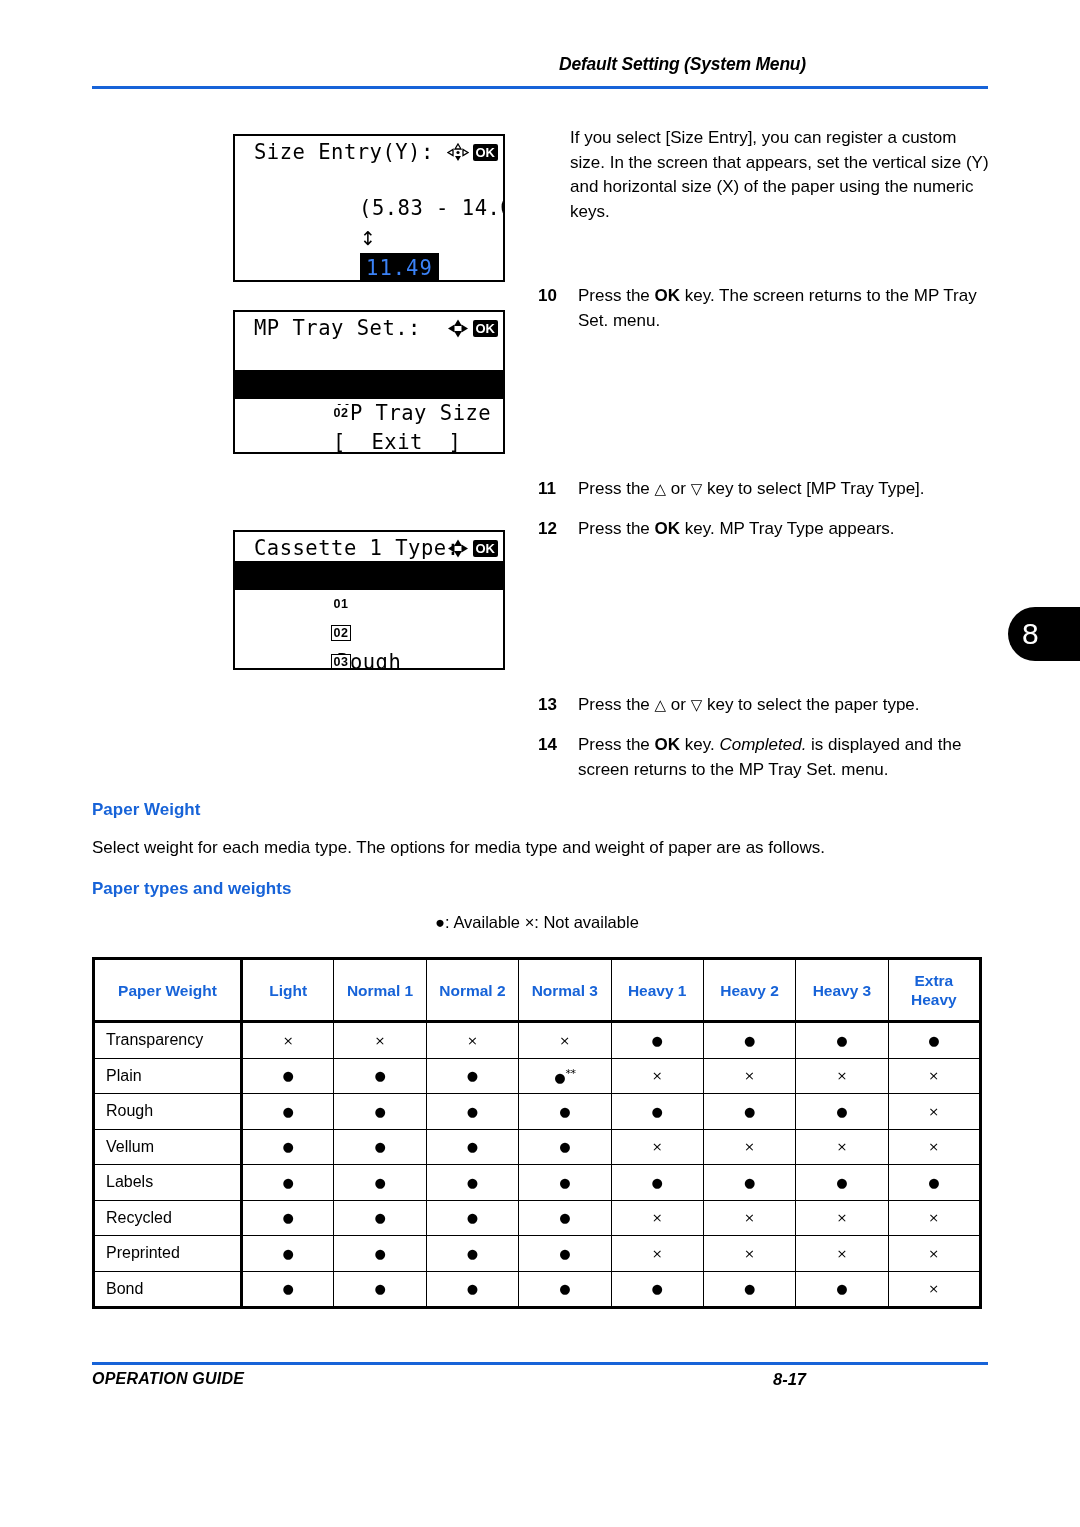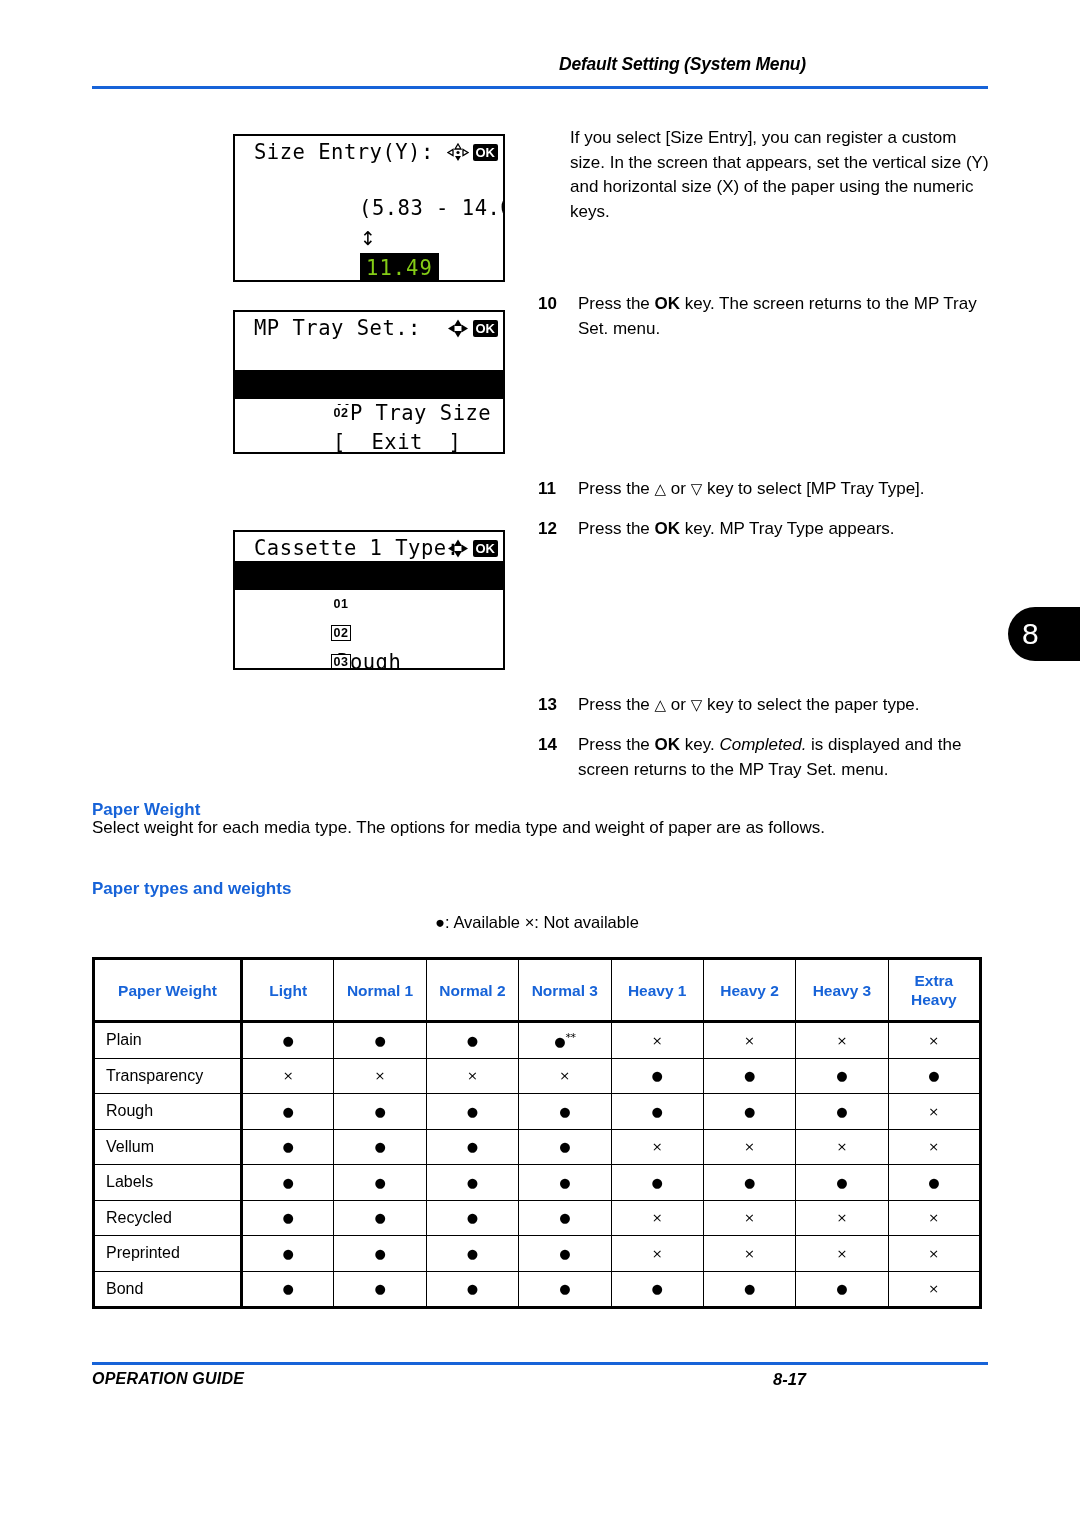--- a/index.html
+++ b/index.html
@@ -133,21 +133,21 @@
   }
   .lcd-row.inv .numbox {
     background: #ffffff;
     color: #000000;
     border-color: #ffffff;
   }
 
   .val-hl {
     display: inline-block;
     background: #000000;
-    color: #84cc16;
+    color: #3b82f6;
     padding: 1px 6px;
     letter-spacing: 1px;
   }
   .updown {
     display: inline-block;
     font-family: "DejaVu Sans", sans-serif;
     font-size: 19px;
     vertical-align: -1px;
   }
 
@@ -176,21 +176,21 @@
     left: 0;
     top: 0;
     width: 26px;
     font-weight: bold;
     text-align: left;
   }
   .step .txt {
     display: block;
     margin-left: 40px;
   }
-  .step-10 { top: 292px; }
+  .step-10 { top: 284px; }
   .step-11 { top: 477px; }
   .step-12 { top: 517px; }
   .step-13 { top: 693px; }
   .step-14 { top: 733px; }
 
   b.k { font-weight: bold; }
   i.em { font-style: italic; }
   .tri {
     font-family: "DejaVu Sans", sans-serif;
     font-size: 15px;
@@ -203,21 +203,21 @@
     color: #1763d8;
     font-weight: bold;
     font-size: 17px;
   }
   .h-paper-weight { top: 800px; }
   .h-types-weights { top: 879px; }
 
   .sec-para {
     position: absolute;
     left: 92px;
-    top: 816px;
+    top: 836px;
     width: 900px;
     font-size: 17px;
     line-height: 23px;
   }
 
   .legend {
     position: absolute;
     left: 92px;
     top: 913px;
     width: 890px;
@@ -420,40 +420,40 @@
           <th class="col-3">Normal 2</th>
           <th class="col-4">Normal 3</th>
           <th class="col-5">Heavy 1</th>
           <th class="col-6">Heavy 2</th>
           <th class="col-7">Heavy 3</th>
           <th class="col-8">Extra<br>Heavy</th>
         </tr>
     </thead>
     <tbody id="tbody">
         <tr>
+          <td class="col-0">Transparency</td>
+          <td class="mark">×</td>
+          <td class="mark">×</td>
+          <td class="mark">×</td>
+          <td class="mark">×</td>
+          <td class="mark">●</td>
+          <td class="mark">●</td>
+          <td class="mark">●</td>
+          <td class="mark">●</td>
+        </tr>
+        <tr>
           <td class="col-0">Plain</td>
           <td class="mark">●</td>
           <td class="mark">●</td>
           <td class="mark">●</td>
           <td class="mark">●<span class="sup">**</span></td>
           <td class="mark">×</td>
           <td class="mark">×</td>
           <td class="mark">×</td>
           <td class="mark">×</td>
-        </tr>
-        <tr>
-          <td class="col-0">Transparency</td>
-          <td class="mark">×</td>
-          <td class="mark">×</td>
-          <td class="mark">×</td>
-          <td class="mark">×</td>
-          <td class="mark">●</td>
-          <td class="mark">●</td>
-          <td class="mark">●</td>
-          <td class="mark">●</td>
         </tr>
         <tr>
           <td class="col-0">Rough</td>
           <td class="mark">●</td>
           <td class="mark">●</td>
           <td class="mark">●</td>
           <td class="mark">●</td>
           <td class="mark">●</td>
           <td class="mark">●</td>
           <td class="mark">●</td>

